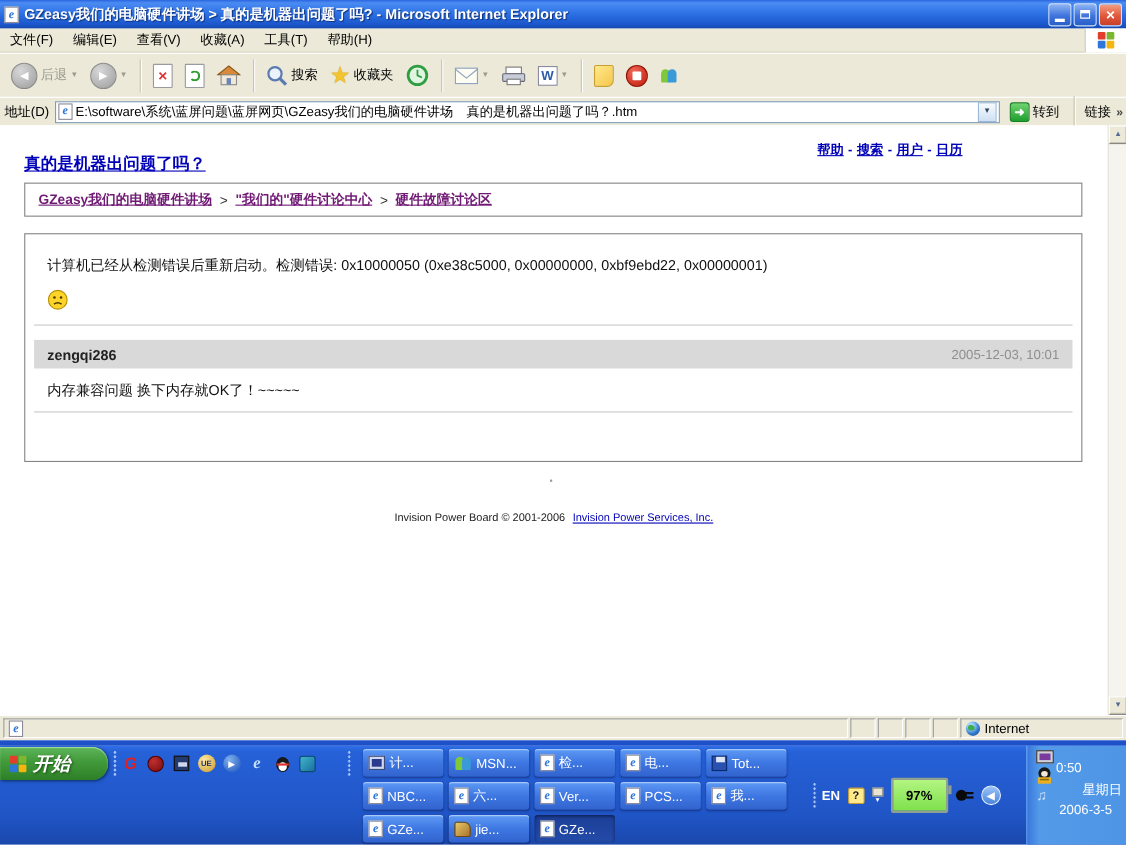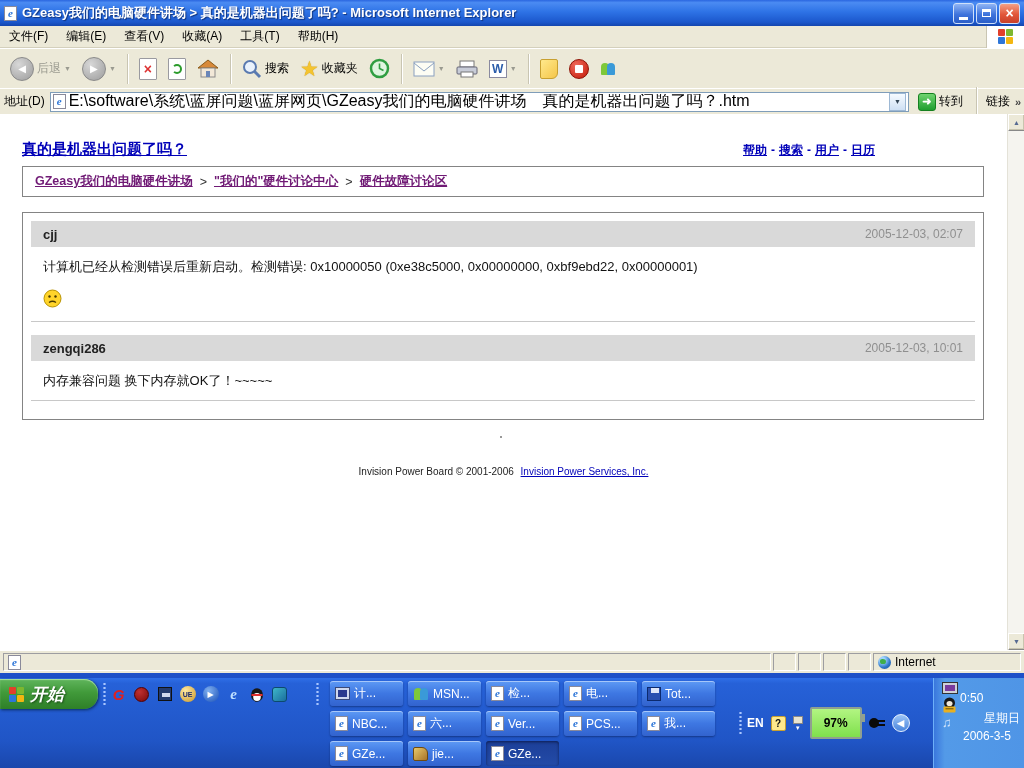--- a/index.html
+++ b/index.html
@@ -45,35 +45,35 @@
   .star-glyph { color:#f4c430; font-size:21px; text-shadow:0 0 1px #b8860b; line-height:20px; }
   .w-box { width:18px; height:18px; background:#fff; border:1px solid #8a8aa0; color:#2a5caa; font-weight:bold; font-size:12px; display:flex; align-items:center; justify-content:center; }
   .note-glyph { width:18px; height:20px; background:linear-gradient(135deg,#ffe98c,#f5c64a); border:1px solid #c8a030; border-radius:2px 2px 6px 2px; }
   .red-app { width:20px; height:20px; border-radius:50%; background:radial-gradient(circle at 35% 30%,#f06a5a,#c21807); border:1px solid #8e1205; display:flex; align-items:center; justify-content:center; }
   .red-app i { width:8px; height:8px; background:#fff; display:block; border-radius:1px; }
 
   
   #addressbar { position:absolute; top:88px; left:0; width:1024px; height:26px; background:#ece9d8; border-top:1px solid #fff;
     display:flex; align-items:center; padding:0 4px; gap:5px; font-size:12px; }
   .addr-input-wrap { flex:1; height:20px; background:#fff; border:1px solid #7f9db9; display:flex; align-items:center; padding:0 2px; gap:3px; }
-  .addr-input { flex:1; border:0; outline:0; font-size:16px; font-family:"Liberation Sans",sans-serif; height:16px; }
+  .addr-input { flex:1; border:0; outline:0; font-size:12px; font-family:"Liberation Sans",sans-serif; height:16px; }
   .addr-drop { width:17px; height:18px; background:linear-gradient(180deg,#f6fbff,#cfe0f4); border:1px solid #9db8d4; font-size:7px; color:#345; display:flex; align-items:center; justify-content:center; }
   .go-btn { display:flex; align-items:center; gap:3px; padding:0 4px; height:22px; }
   .go-arrow { width:18px; height:18px; border-radius:3px; background:linear-gradient(180deg,#6fd46f,#1f9e2f); color:#fff; font-weight:bold; display:flex; align-items:center; justify-content:center; font-size:11px; border:1px solid #15801f; }
   .links-chevron { font-size:11px; color:#444; letter-spacing:-1px; font-weight:bold; }
 
   
   .ie-page { width:15px; height:17px; background:#fff; border:1px solid #8a8a9a; position:relative; display:inline-flex; align-items:center; justify-content:center; flex:none; }
   .ie-page b { color:#2a74d8; font-size:11px; font-style:italic; font-family:"Liberation Serif",serif; line-height:11px; }
   .ie-page.small { width:13px; height:15px; }
 
   
   #content { position:absolute; top:114px; left:0; width:1007px; height:536px; background:#fff; font-size:13px; }
   .board-title { position:absolute; left:22px; top:26px; font-size:15px; font-weight:bold; color:#0000b8; text-decoration:underline; }
-  .top-links { position:absolute; right:132px; top:28px; font-size:12px; font-weight:bold; color:#0000b8; }
+  .top-links { position:absolute; right:132px; top:14px; font-size:12px; font-weight:bold; color:#0000b8; }
   .top-links a { color:#0000b8; text-decoration:underline; cursor:pointer; }
   .top-links .sep { color:#0000b8; margin:0 4px; text-decoration:none; }
   .crumb-box { position:absolute; left:22px; top:52px; width:962px; height:31px; border:1px solid #848484; background:#fff;
     display:flex; align-items:center; padding-left:12px; font-size:12.5px; font-weight:bold; }
   .crumb-box a { color:#701a75; text-decoration:underline; cursor:pointer; }
   .crumb-box .sep { color:#333; margin:0 7px; font-weight:normal; }
   .posts-box { position:absolute; left:22px; top:98px; width:962px; height:208px; border:1px solid #848484; background:#fff; padding:8px; }
   .post { border-bottom:1px solid #c8c8c8; margin-bottom:13px; }
   .post-head { height:26px; background:#d9d9d9; display:flex; align-items:center; justify-content:space-between; padding:0 12px; }
   .post-author { font-weight:bold; font-size:13px; color:#222; }
@@ -298,24 +298,20 @@
     <div class="crumb-box">
       <a>GZeasy我们的电脑硬件讲场</a>
       <span class="sep">&gt;</span>
       <a>"我们的"硬件讨论中心</a>
       <span class="sep">&gt;</span>
       <a>硬件故障讨论区</a>
     </div>
 
     <div class="posts-box">
       <div class="post">
-        <div class="post-head">
-          <span class="post-author">cjj</span>
-          <span class="post-date">2005-12-03, 02:07</span>
-        </div>
         <div class="post-body">
           <div>计算机已经从检测错误后重新启动。检测错误: 0x10000050 (0xe38c5000, 0x00000000, 0xbf9ebd22, 0x00000001)</div>
           <div class="emoticon">
             <svg width="19" height="19">
                 <circle cx="9.5" cy="9.5" r="8.5" fill="#ffd42a" stroke="#b89200" stroke-width="1"></circle>
                 <circle cx="6.5" cy="7.5" r="1.2" fill="#4a3a00"></circle>
                 <circle cx="12.5" cy="7.5" r="1.2" fill="#4a3a00"></circle>
                 <path d="M6 13.5 q3.5 -2.5 7 0" stroke="#4a3a00" stroke-width="1.3" fill="none"></path>
               </svg>
           </div>

